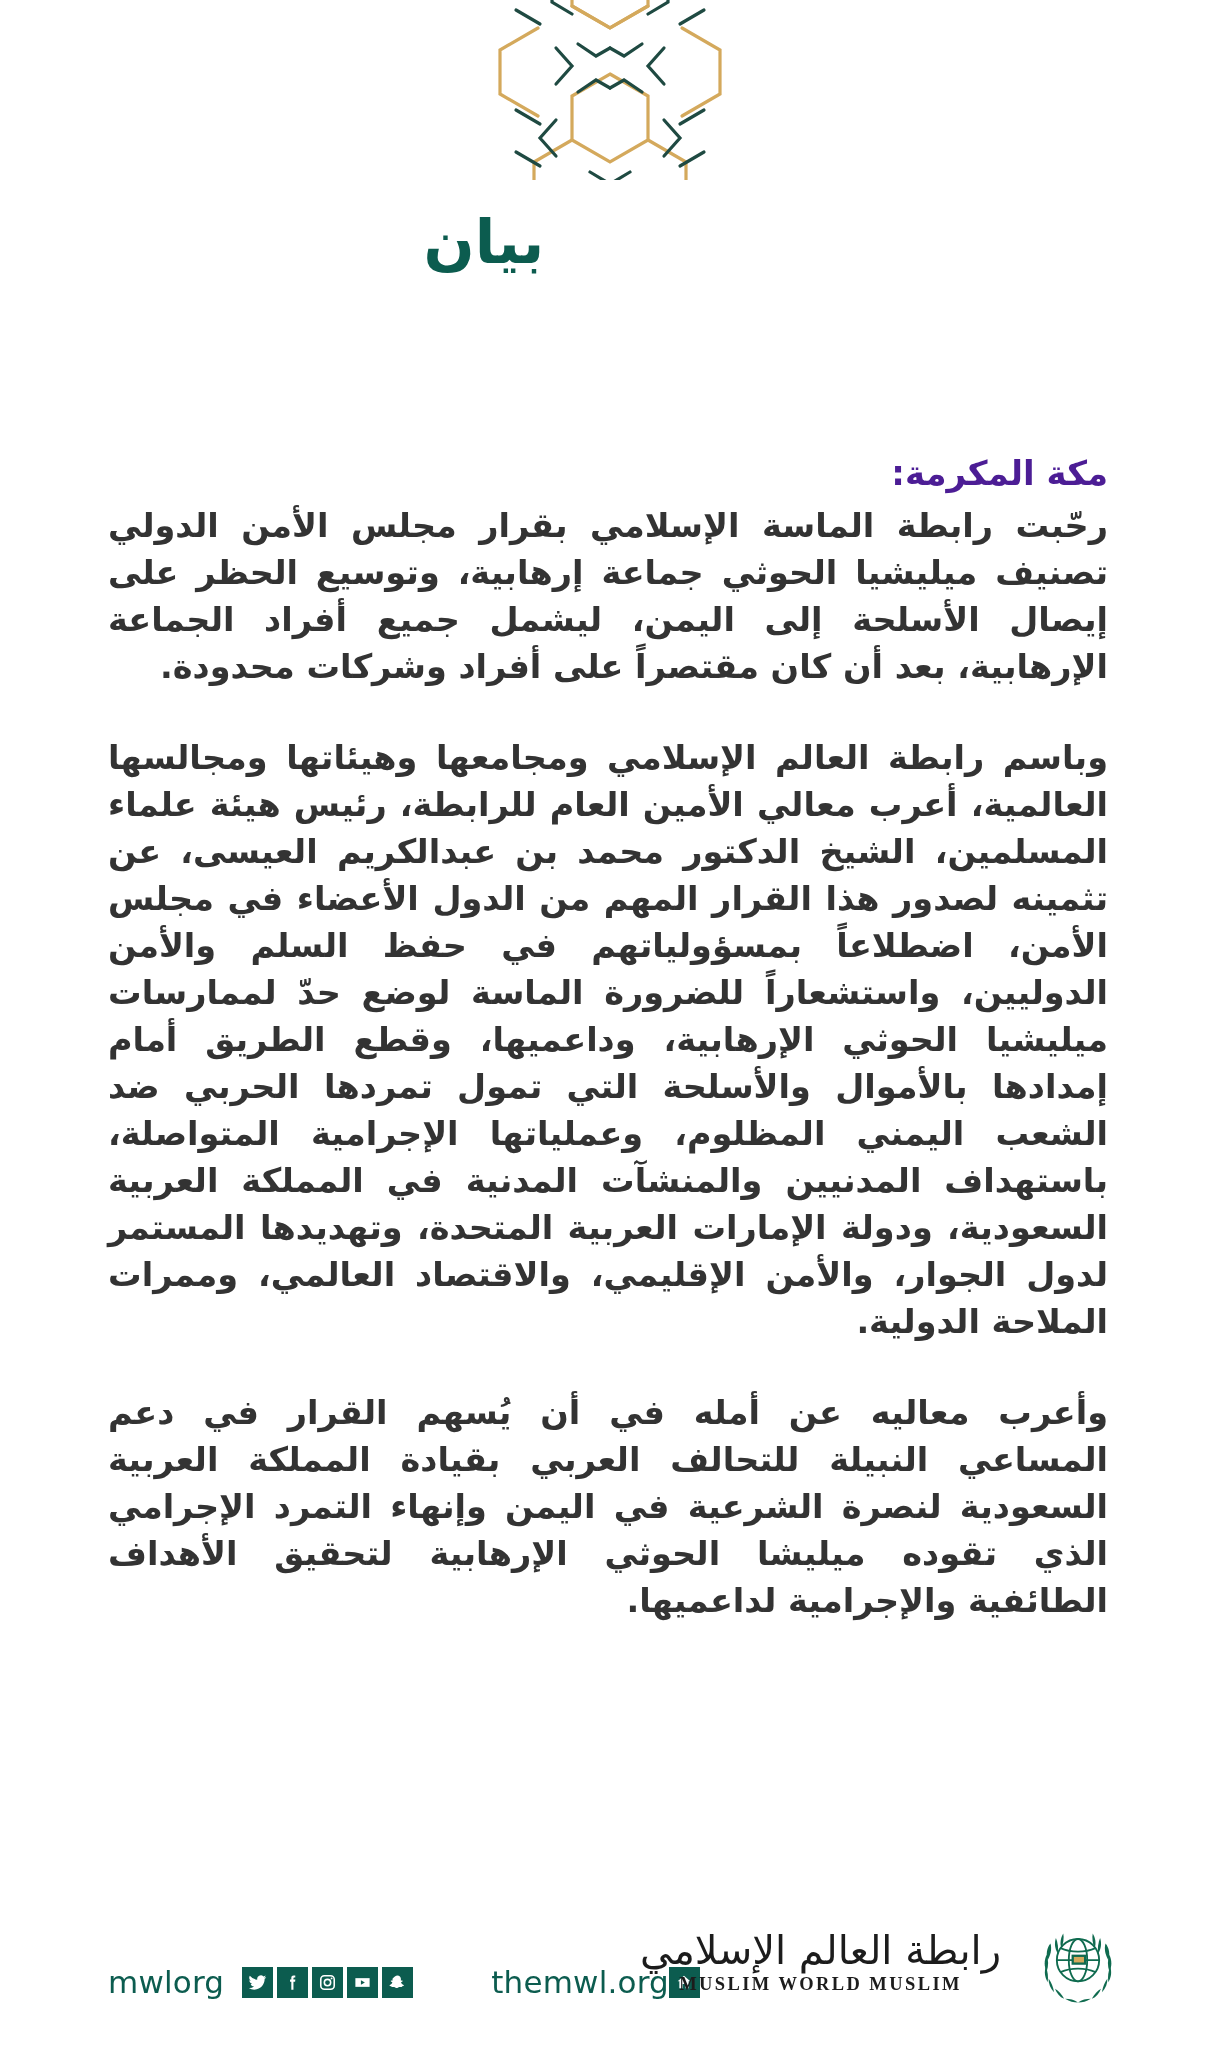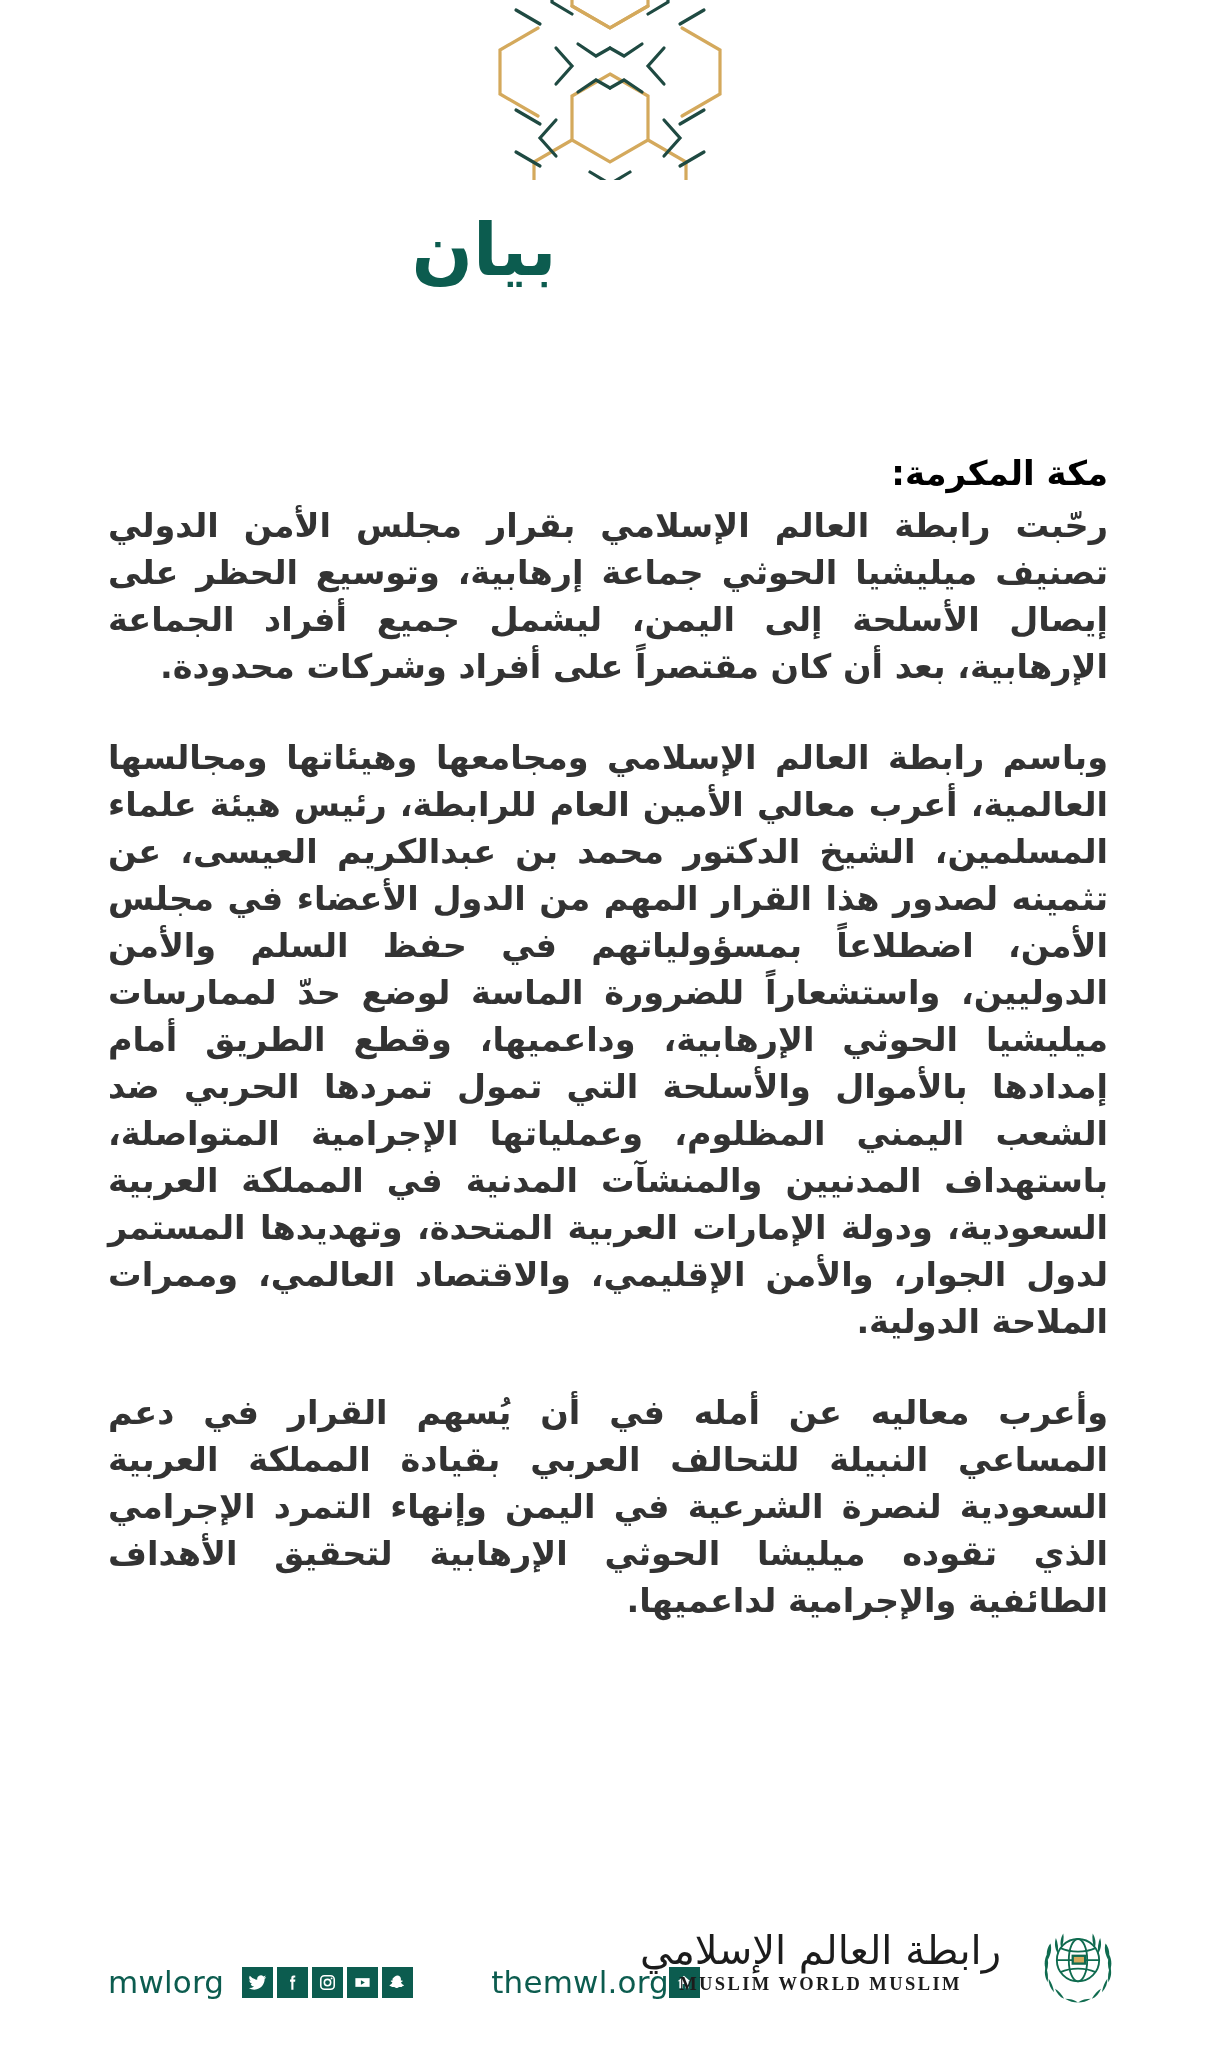--- a/index.html
+++ b/index.html
@@ -32,21 +32,21 @@
     display: block;
   }
 
   
   .title {
     position: absolute;
     top: 205px;
     left: 0;
     width: 968px;
     text-align: center;
-    font-size: 72px;
+    font-size: 60px;
     line-height: 1.25;
     font-weight: 700;
     color: #0c5c4f;
     letter-spacing: 0;
     direction: rtl;
   }
 
   
   .content {
     position: absolute;
@@ -57,21 +57,21 @@
     text-align: justify;
     text-align-last: justify;
     color: #333333;
     font-size: 33.5px;
     line-height: 47px;
     font-weight: 600;
   }
   .city-heading {
     font-size: 34px;
     font-weight: 700;
-    color: #000000;
+    color: #4c1d95;
     text-align: right;
     text-align-last: right;
     margin: 0 0 4px 0;
     line-height: 50px;
   }
   .para {
     margin: 0;
     text-align: justify;
     text-align-last: right;
     text-justify: inter-word;
@@ -211,21 +211,21 @@
         <polyline points="130,172 150,184 170,172"></polyline>
       </g>
     </g>
   </svg>
 </div>
 
 <div class="title">بيان</div>
 
 <div class="content">
   <p class="city-heading">مكة المكرمة:</p>
-  <p class="para">رحّبت رابطة العالم الإسلامي بقرار مجلس الأمن الدولي تصنيف ميليشيا الحوثي جماعة إرهابية، وتوسيع الحظر على إيصال الأسلحة إلى اليمن، ليشمل جميع أفراد الجماعة الإرهابية، بعد أن كان مقتصراً على أفراد وشركات محدودة.</p>
+  <p class="para">رحّبت رابطة الماسة الإسلامي بقرار مجلس الأمن الدولي تصنيف ميليشيا الحوثي جماعة إرهابية، وتوسيع الحظر على إيصال الأسلحة إلى اليمن، ليشمل جميع أفراد الجماعة الإرهابية، بعد أن كان مقتصراً على أفراد وشركات محدودة.</p>
   <p class="para">وباسم رابطة العالم الإسلامي ومجامعها وهيئاتها ومجالسها العالمية، أعرب معالي الأمين العام للرابطة، رئيس هيئة علماء المسلمين، الشيخ الدكتور محمد بن عبدالكريم العيسى، عن تثمينه لصدور هذا القرار المهم من الدول الأعضاء في مجلس الأمن، اضطلاعاً بمسؤولياتهم في حفظ السلم والأمن الدوليين، واستشعاراً للضرورة الماسة لوضع حدّ لممارسات ميليشيا الحوثي الإرهابية، وداعميها، وقطع الطريق أمام إمدادها بالأموال والأسلحة التي تمول تمردها الحربي ضد الشعب اليمني المظلوم، وعملياتها الإجرامية المتواصلة، باستهداف المدنيين والمنشآت المدنية في المملكة العربية السعودية، ودولة الإمارات العربية المتحدة، وتهديدها المستمر لدول الجوار، والأمن الإقليمي، والاقتصاد العالمي، وممرات الملاحة الدولية.</p>
   <p class="para">وأعرب معاليه عن أمله في أن يُسهم القرار في دعم المساعي النبيلة للتحالف العربي بقيادة المملكة العربية السعودية لنصرة الشرعية في اليمن وإنهاء التمرد الإجرامي الذي تقوده ميليشا الحوثي الإرهابية لتحقيق الأهداف الطائفية والإجرامية لداعميها.</p>
 </div>
 
 <div class="footer">
 
   <div class="footer-left">
     <span class="handle">mwlorg</span>
 
     <div class="social-row">

